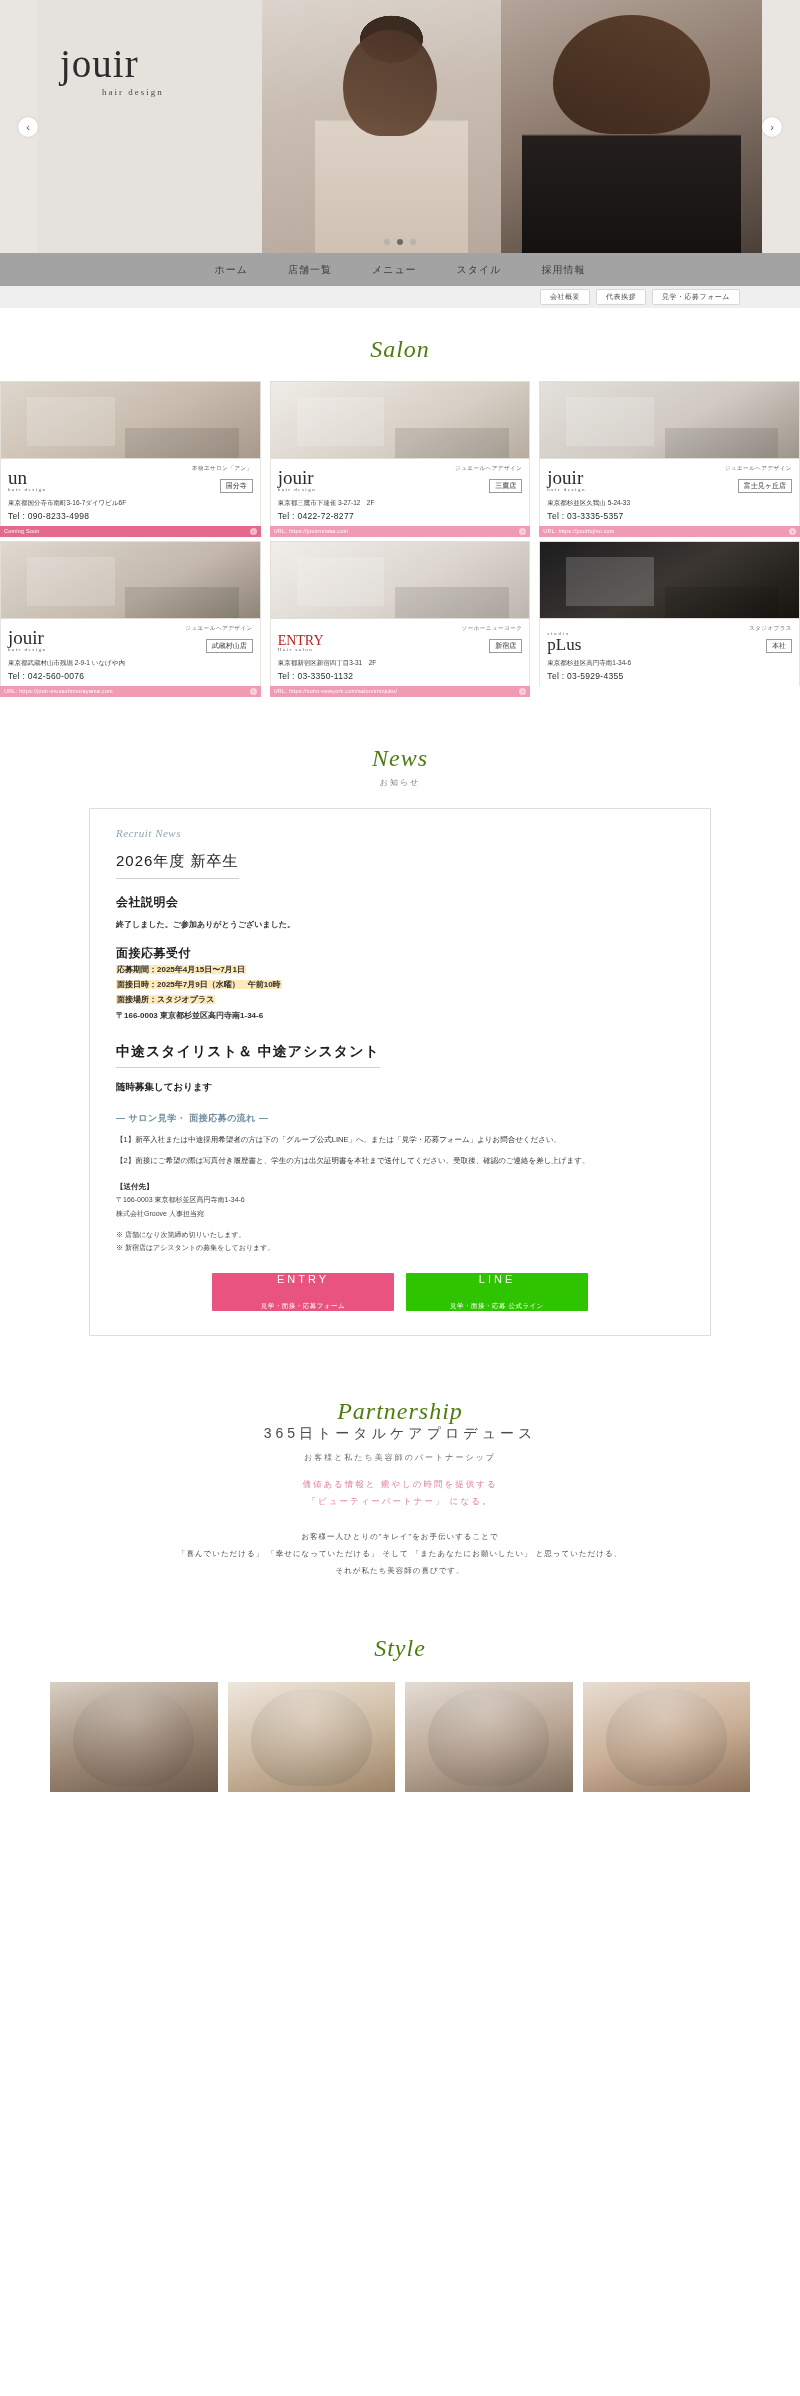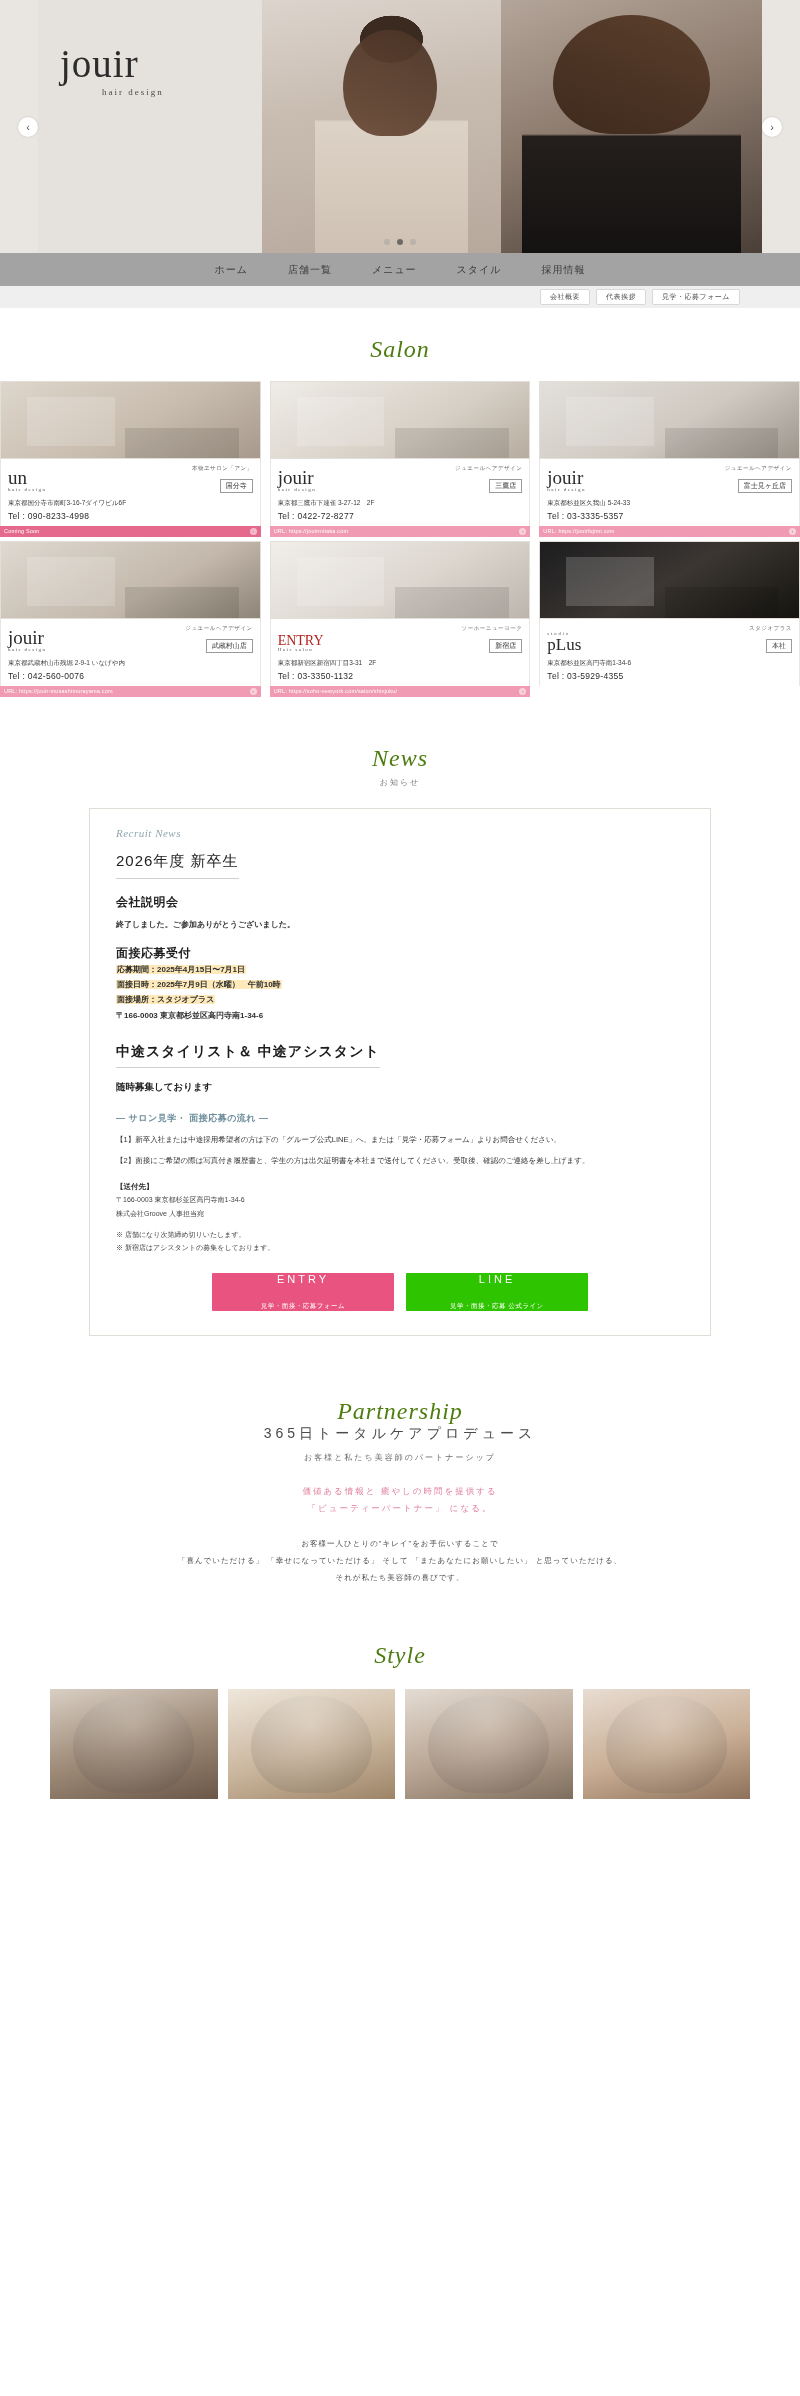--- a/index.html
+++ b/index.html
@@ -415,21 +415,21 @@
   .partner-sub {
     font-size: 8px;
     color: #6c6c6c;
     letter-spacing: 2px;
     margin-top: 9px;
   }
   .partner-pink {
     font-size: 8.5px;
     color: #e07f9d;
     letter-spacing: 2px;
-    margin-top: 20px;
+    margin-top: 13px;
     line-height: 2;
   }
   .partner-body {
     font-size: 7.5px;
     color: #4b4b4b;
     letter-spacing: 1px;
     line-height: 2.3;
     margin-top: 18px;
   }
 

